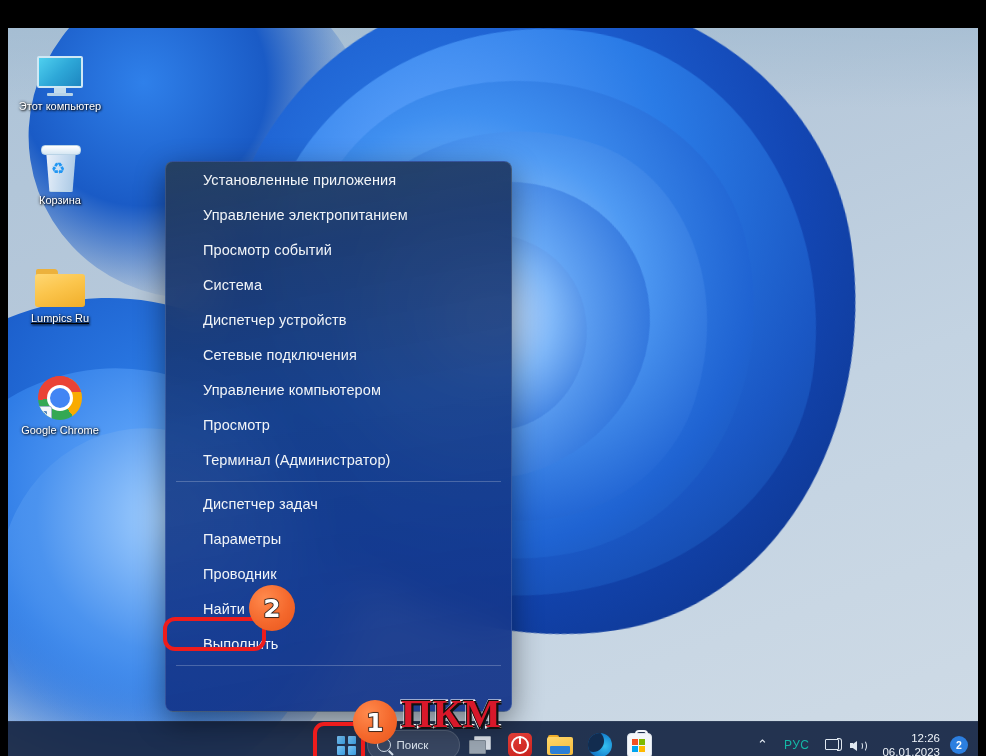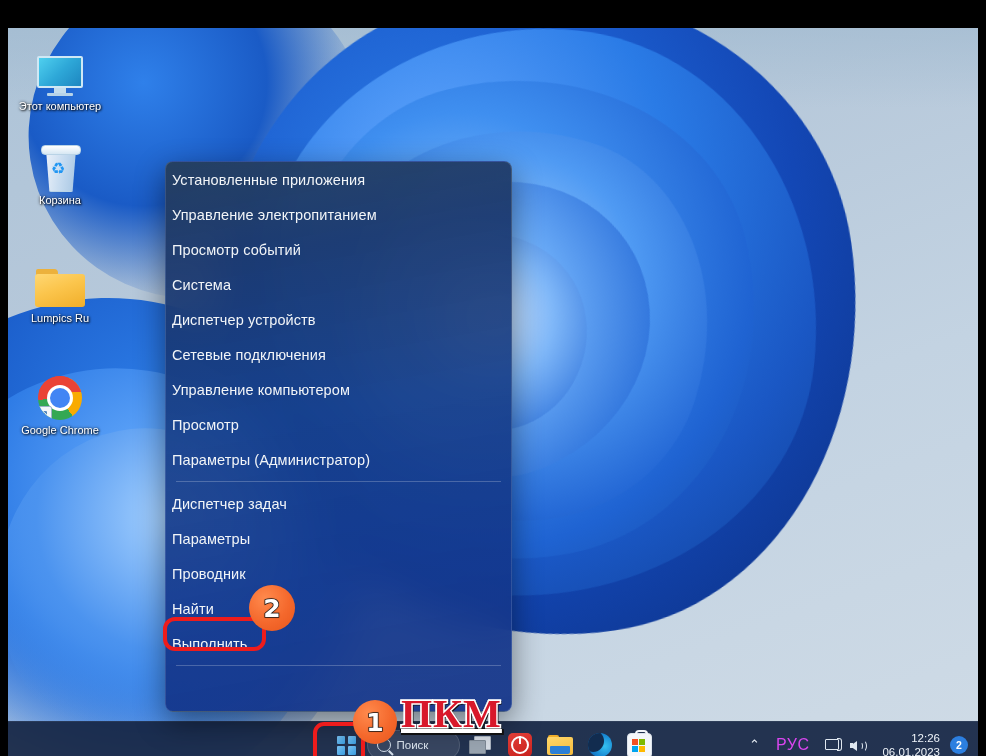--- a/index.html
+++ b/index.html
@@ -109,21 +109,21 @@
     border-radius:8px;
     background:linear-gradient(170deg, rgba(38,62,92,.94) 0%, rgba(26,54,106,.92) 18%, rgba(21,60,134,.90) 45%, rgba(19,55,140,.92) 75%, rgba(20,52,136,.94) 100%);
     box-shadow:0 10px 30px rgba(0,0,0,.45);
     border:1px solid rgba(255,255,255,.13);
     box-sizing:border-box;
     overflow:hidden;
     backdrop-filter:blur(20px);
   }
   .mi{
     position:relative;height:35px;display:flex;align-items:center;
-    padding-left:6px;padding-right:16px;
+    padding-left:37px;padding-right:16px;
     color:#f2f5f8;font-size:14.5px;letter-spacing:.1px;
     cursor:default;white-space:nowrap;
   }
   .sep{height:1px;margin:4px 10px 4px 10px;background:rgba(255,255,255,.22);}
 
   
   #hl-run{
     position:absolute;left:155px;top:589px;width:103px;height:34px;
     border:4px solid #ee1c1c;border-radius:12px;box-sizing:border-box;
     pointer-events:none;
@@ -143,21 +143,20 @@
   #badge1{left:345px;top:672px;width:44px;height:44px;font-size:25px;}
 
   
   #pkm{
     position:absolute;left:393px;top:666px;
     font-family:"Liberation Serif",serif;font-weight:bold;font-size:40px;
     color:#d8182a;letter-spacing:1px;line-height:40px;
     -webkit-text-stroke:3px #ffffff;
     paint-order:stroke fill;
     text-shadow:2px 2px 0 #111, -1px -1px 0 #111, 2px 0 0 #111, 0 2px 0 #111;
-    text-decoration:underline;
   }
 
   
   #taskbar{
     position:absolute;left:0;bottom:0;width:970px;height:46px;
     background:rgba(22,38,69,.93);
     display:flex;align-items:center;
     border-top:1px solid rgba(255,255,255,.06);
   }
   #tb-center{
@@ -213,21 +212,21 @@
   .store .q{position:absolute;width:6px;height:6px;}
   .store .q1{left:4px;top:5px;background:#f25022;}
   .store .q2{left:11px;top:5px;background:#7fba00;}
   .store .q3{left:4px;top:12px;background:#00a4ef;}
   .store .q4{left:11px;top:12px;background:#ffb900;}
 
   
   #tray{position:absolute;right:0;height:46px;display:flex;align-items:center;gap:0px;padding-right:10px;}
   .trayitem{display:flex;align-items:center;justify-content:center;height:38px;padding:0 8px;border-radius:5px;cursor:default;}
   .chev{font-size:13px;color:#e2e9f1;transform:translateY(-1px);}
-  #lang{font-size:16px;color:#d946ef;letter-spacing:.5px;}
+  #lang{font-size:12px;color:#14b8a6;letter-spacing:.5px;}
   .net{width:17px;height:15px;position:relative;}
   .net .mrect{position:absolute;left:0;top:1px;width:12px;height:9px;border:1.5px solid #dfe7f0;border-radius:1px;}
   .net .mstand{position:absolute;left:4px;top:11px;width:5px;height:1.5px;background:#dfe7f0;}
   .net .ant{position:absolute;right:0;top:0;width:4px;height:11px;border:1.5px solid #dfe7f0;border-left:none;border-radius:0 3px 3px 0;}
   .spk{width:17px;height:15px;position:relative;}
   .spk .cone{position:absolute;left:1px;top:3px;width:0;height:0;
     border-top:5px solid transparent;border-bottom:5px solid transparent;border-right:7px solid #dfe7f0;}
   .spk .box{position:absolute;left:1px;top:5px;width:3px;height:5px;background:#dfe7f0;}
   .spk .w1,.spk .w2{position:absolute;border:1.4px solid #dfe7f0;border-left-color:transparent;border-top-color:transparent;border-bottom-color:transparent;border-radius:50%;}
   .spk .w1{left:8px;top:4px;width:4px;height:6px;}
@@ -273,21 +272,21 @@
       <div class="glyph">
         <div class="bin">
             <div class="body"></div>
             <div class="lid"></div>
             <div class="rec">♻</div>
           </div>
       </div>
       <div class="lbl">Корзина</div>
     </div>
 
-    <div class="dicon" style="left:6px;top:228px;">
+    <div class="dicon" style="left:6px;top:228px;text-decoration:underline;">
       <div class="glyph">
         <div class="fold">
             <div class="tab"></div>
             <div class="bd"></div>
           </div>
       </div>
       <div class="lbl">Lumpics Ru</div>
     </div>
 
     <div class="dicon" style="left:6px;top:340px;">
@@ -407,21 +406,21 @@
       <div class="mi">
           <span>Сетевые подключения</span>
         </div>
       <div class="mi">
           <span>Управление компьютером</span>
         </div>
       <div class="mi">
           <span>Просмотр</span>
         </div>
       <div class="mi">
-          <span>Параметры (Администратор)</span>
+          <span>Терминал (Администратор)</span>
         </div>
 
       <div class="sep"></div>
 
       <div class="mi">
           <span>Диспетчер задач</span>
         </div>
       <div class="mi">
           <span>Параметры</span>
         </div>

